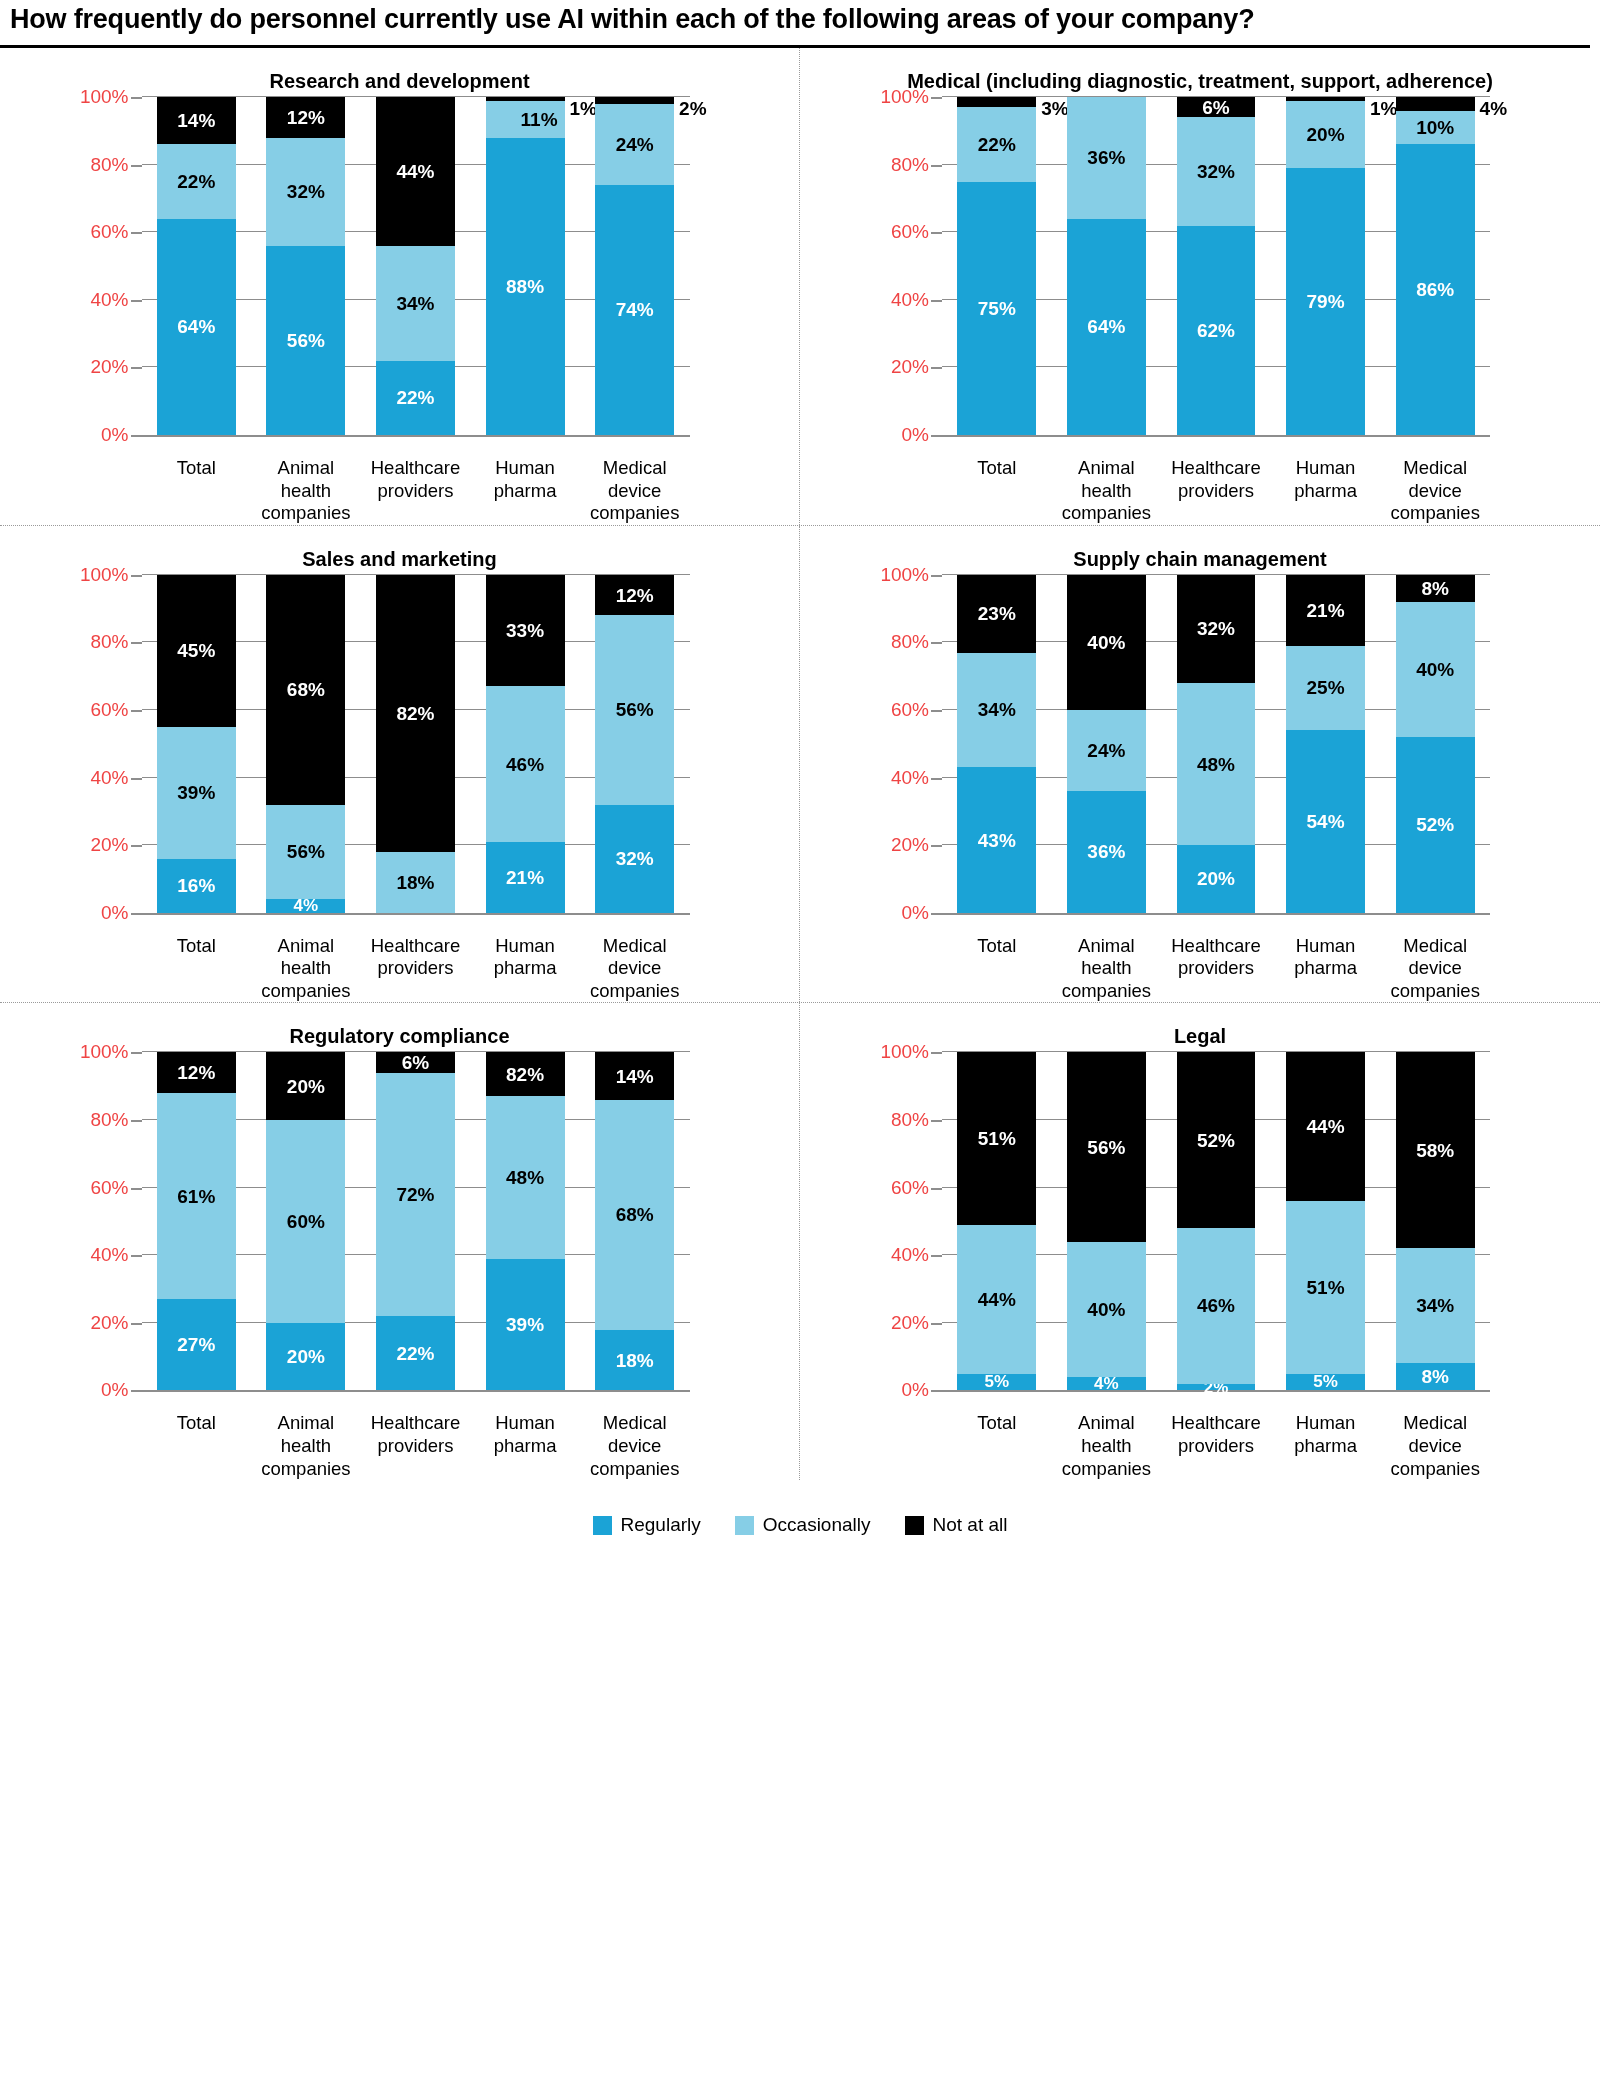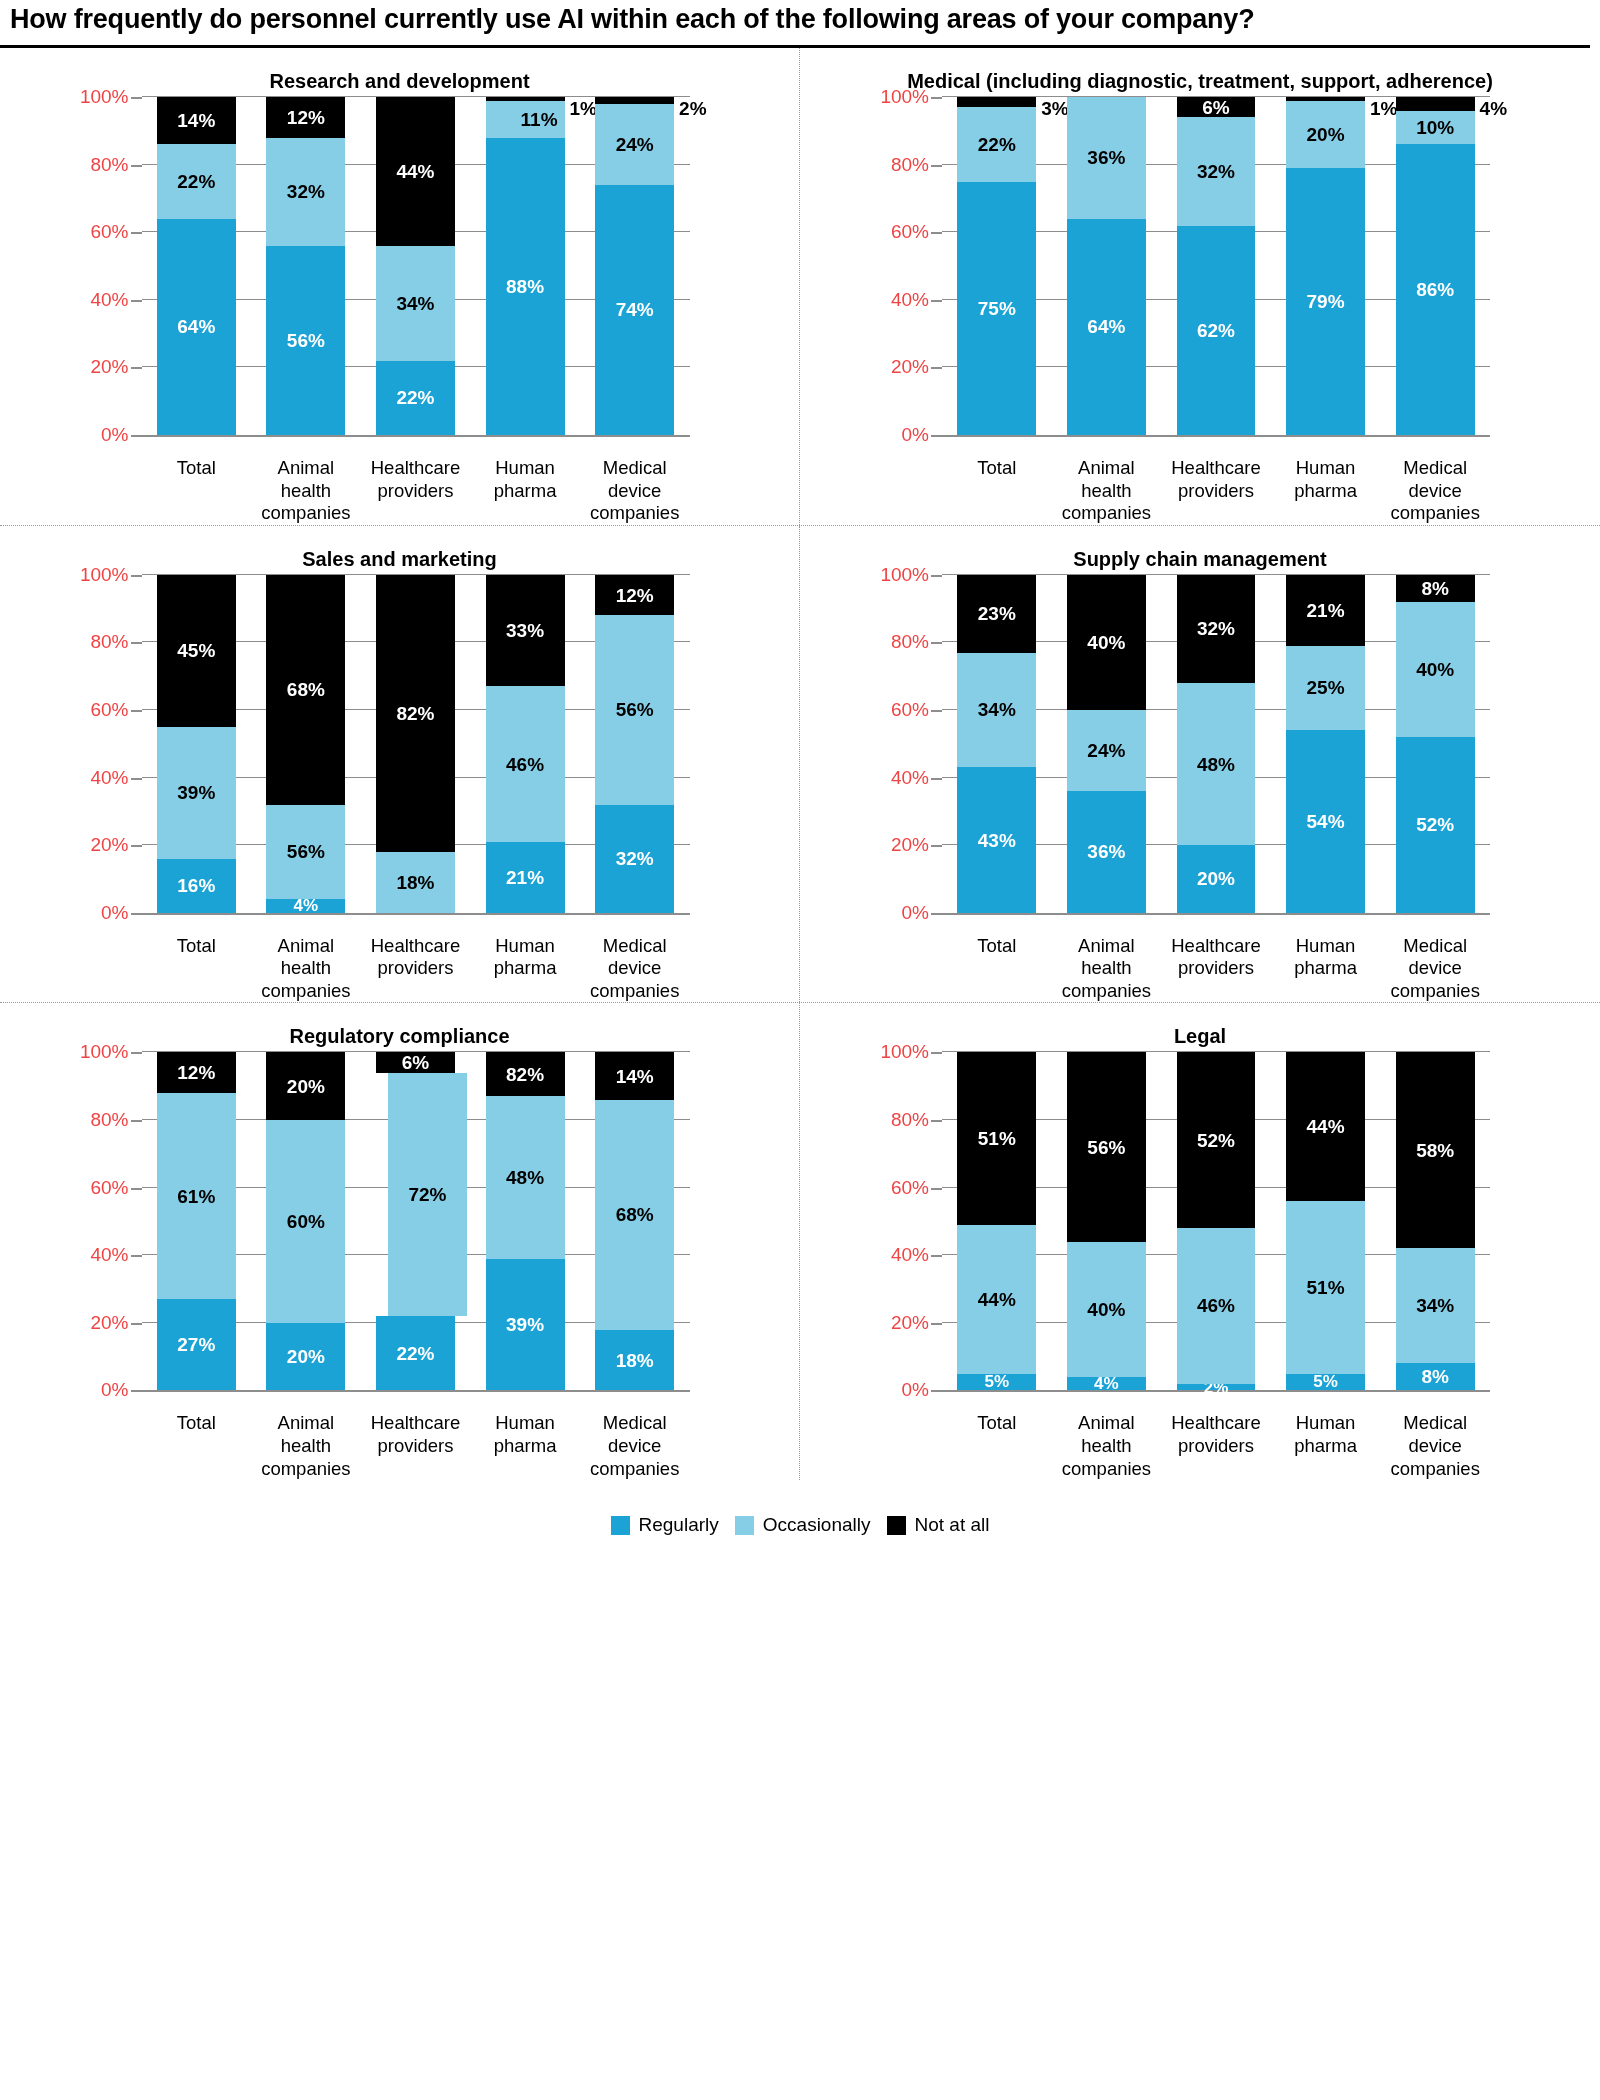--- a/index.html
+++ b/index.html
@@ -168,21 +168,21 @@
     font-size: 18.5px;
     color: #000;
     line-height: 1.22;
   }
 
   
   .legend {
     display: flex;
     justify-content: center;
     align-items: center;
-    gap: 16px;
+    gap: 34px;
     padding-top: 34px;
     text-align: center;
   }
   .legend-item {
     display: flex;
     align-items: center;
     gap: 9px;
     font-size: 19px;
     color: #000;
   }
@@ -665,21 +665,21 @@
                     <div class="seg non" style="height: 20%;">
                       <span class="seg-label">20%</span>
                     </div>
                   </div>
                 </div>
                 <div class="bar-slot">
                   <div class="bar">
                     <div class="seg reg" style="height: 22%;">
                       <span class="seg-label">22%</span>
                     </div>
-                    <div class="seg occ" style="height: 72%; margin-left: 12px;">
+                    <div class="seg occ" style="height: 72%;">
                       <span class="seg-label">72%</span>
                     </div>
                     <div class="seg non" style="height: 6%;">
                       <span class="seg-label">6%</span>
                     </div>
                   </div>
                 </div>
                 <div class="bar-slot">
                   <div class="bar">
                     <div class="seg reg" style="height: 39%;">

